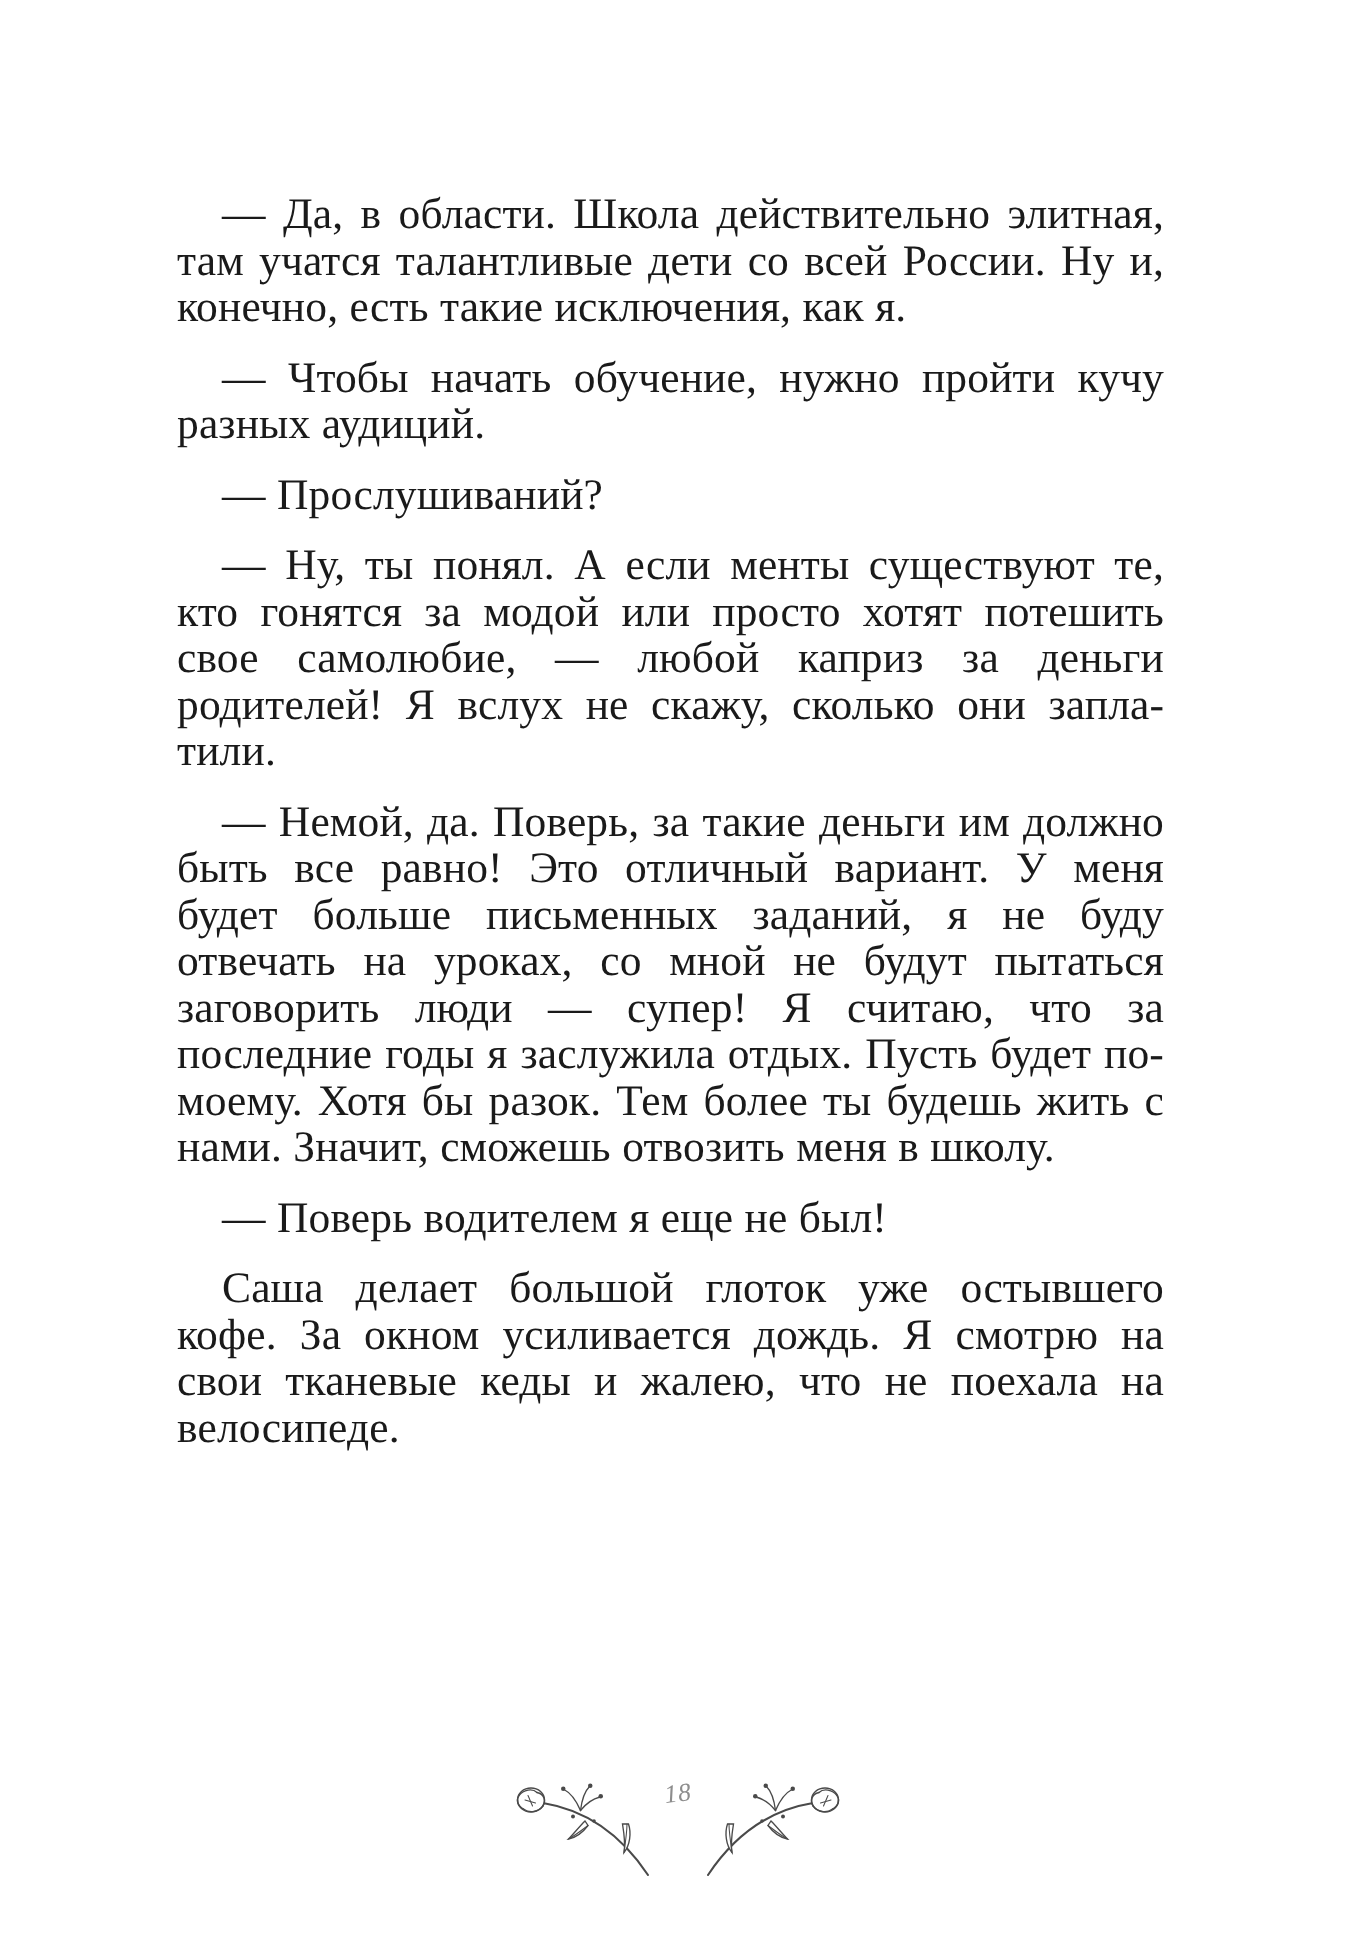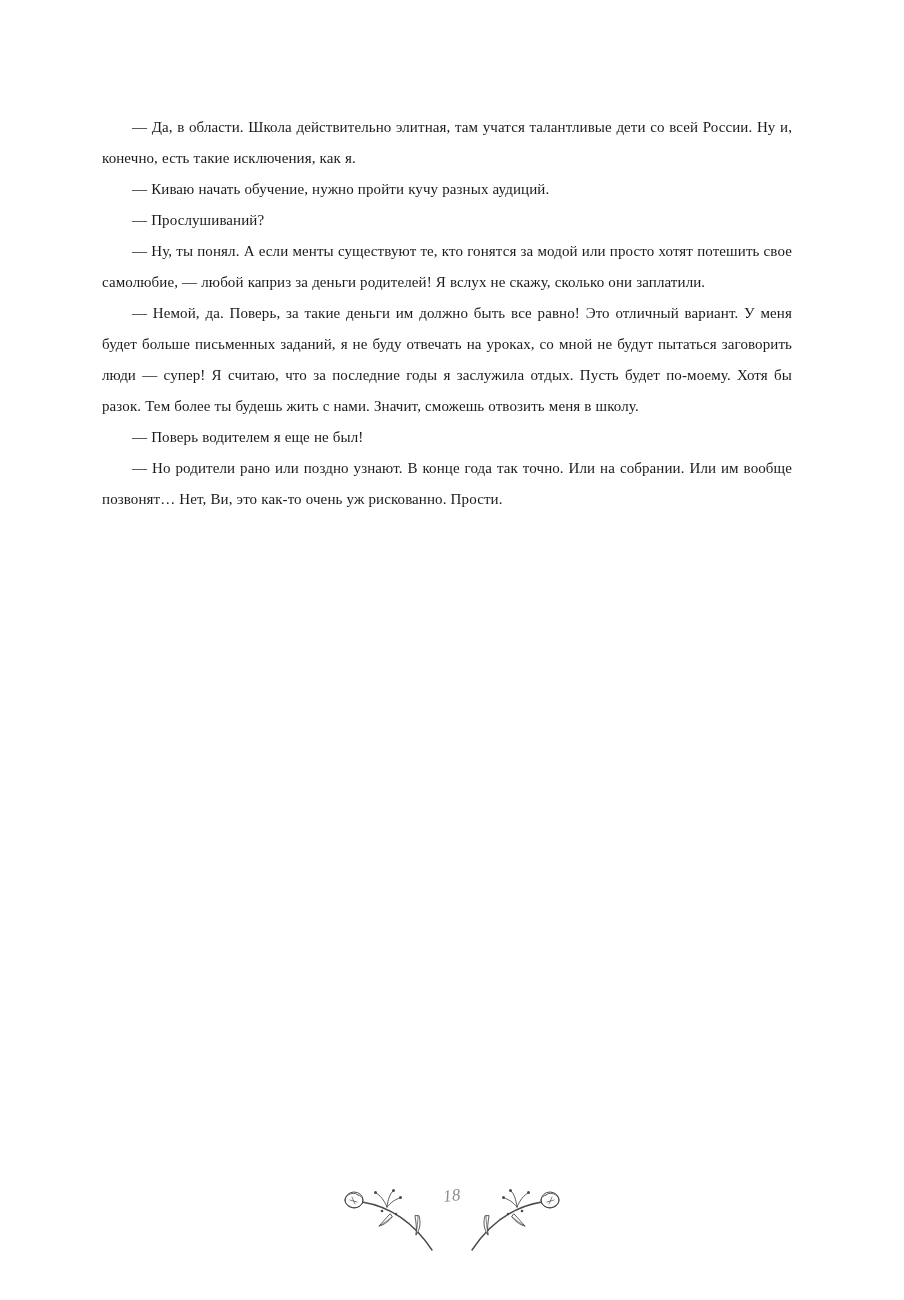--- a/index.html
+++ b/index.html
@@ -21,22 +21,22 @@
     overflow: hidden;
     box-sizing: border-box;
   }
   .text-column {
     position: absolute;
     left: 102px;
     top: 112px;
     width: 690px;
   }
   .para {
-    margin: 0;
-    font-size: 15px;
+    margin: 16px;
+    font-size: 29px;
     line-height: 31px;
     text-align: justify;
     text-indent: 30px;
     hyphens: manual;
     letter-spacing: 0.1px;
     word-spacing: 0.2px;
   }
   
   .para + .para {
     margin-top: 0;
@@ -76,26 +76,26 @@
     transform: rotate(-7deg);
   }
 </style>
 </head>
 <body>
 
 <div class="page">
 
   <div class="text-column">
       <p class="para">— Да, в области. Школа действительно элитная, там учатся талантливые дети со всей России. Ну и, конечно, есть такие исклю­чения, как я.</p>
-      <p class="para">— Киваю начать обучение, нужно пройти кучу разных аудиций.</p>
+      <p class="para">— Чтобы начать обучение, нужно пройти кучу разных аудиций.</p>
       <p class="para">— Прослушиваний?</p>
       <p class="para">— Ну, ты понял. А если менты существуют те, кто гонятся за модой или просто хотят потешить свое самолюбие, — любой каприз за деньги родителей! Я вслух не скажу, сколько они запла­тили.</p>
       <p class="para">— Немой, да. Поверь, за такие деньги им должно быть все равно! Это отличный вариант. У меня будет больше письменных заданий, я не буду отвечать на уроках, со мной не будут пытаться заговорить люди — супер! Я считаю, что за последние годы я заслужила отдых. Пусть будет по-моему. Хотя бы разок. Тем более ты будешь жить с нами. Значит, сможешь отвозить меня в школу.</p>
       <p class="para">— Поверь водителем я еще не был!</p>
-      <p class="para">— Но родители рано или поздно узнают. В конце года так точно. Или на собрании. Или им вообще позвонят… Нет, Ви, это как-то очень уж рискованно. Прости.</p>
+      <p class="para">Саша делает большой глоток уже остывшего кофе. За окном усиливается дождь. Я смотрю на свои тканевые кеды и жалею, что не поехала на велосипеде.</p>
     </div>
 
   <div class="footer">
     <div class="ornament-wrap">
       <svg class="ornament-svg" viewBox="0 0 240 80">
         <g fill="none" stroke="#4a4a4a" stroke-width="1.1" stroke-linecap="round">
 
           <path d="M30 22 C 55 26, 80 40, 100 70" stroke-width="1.4"></path>
 
           <g transform="translate(22,21)">

